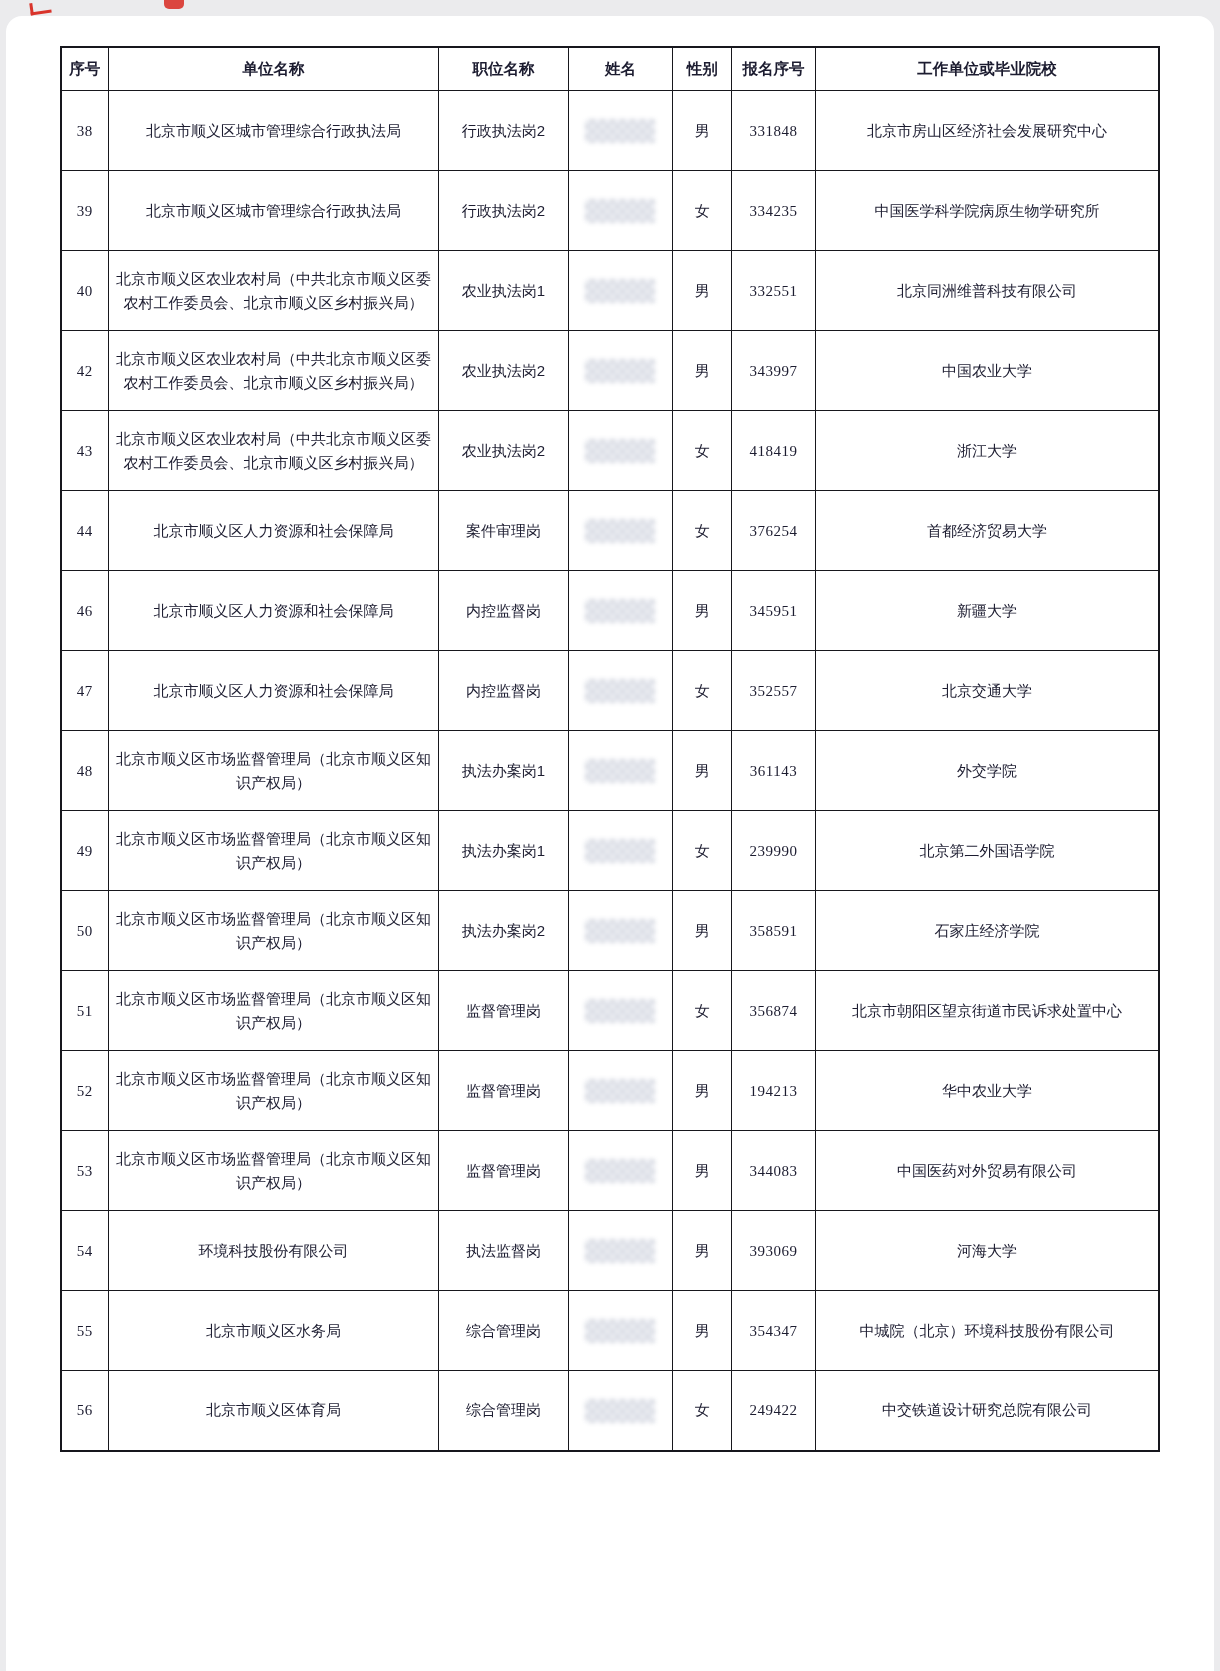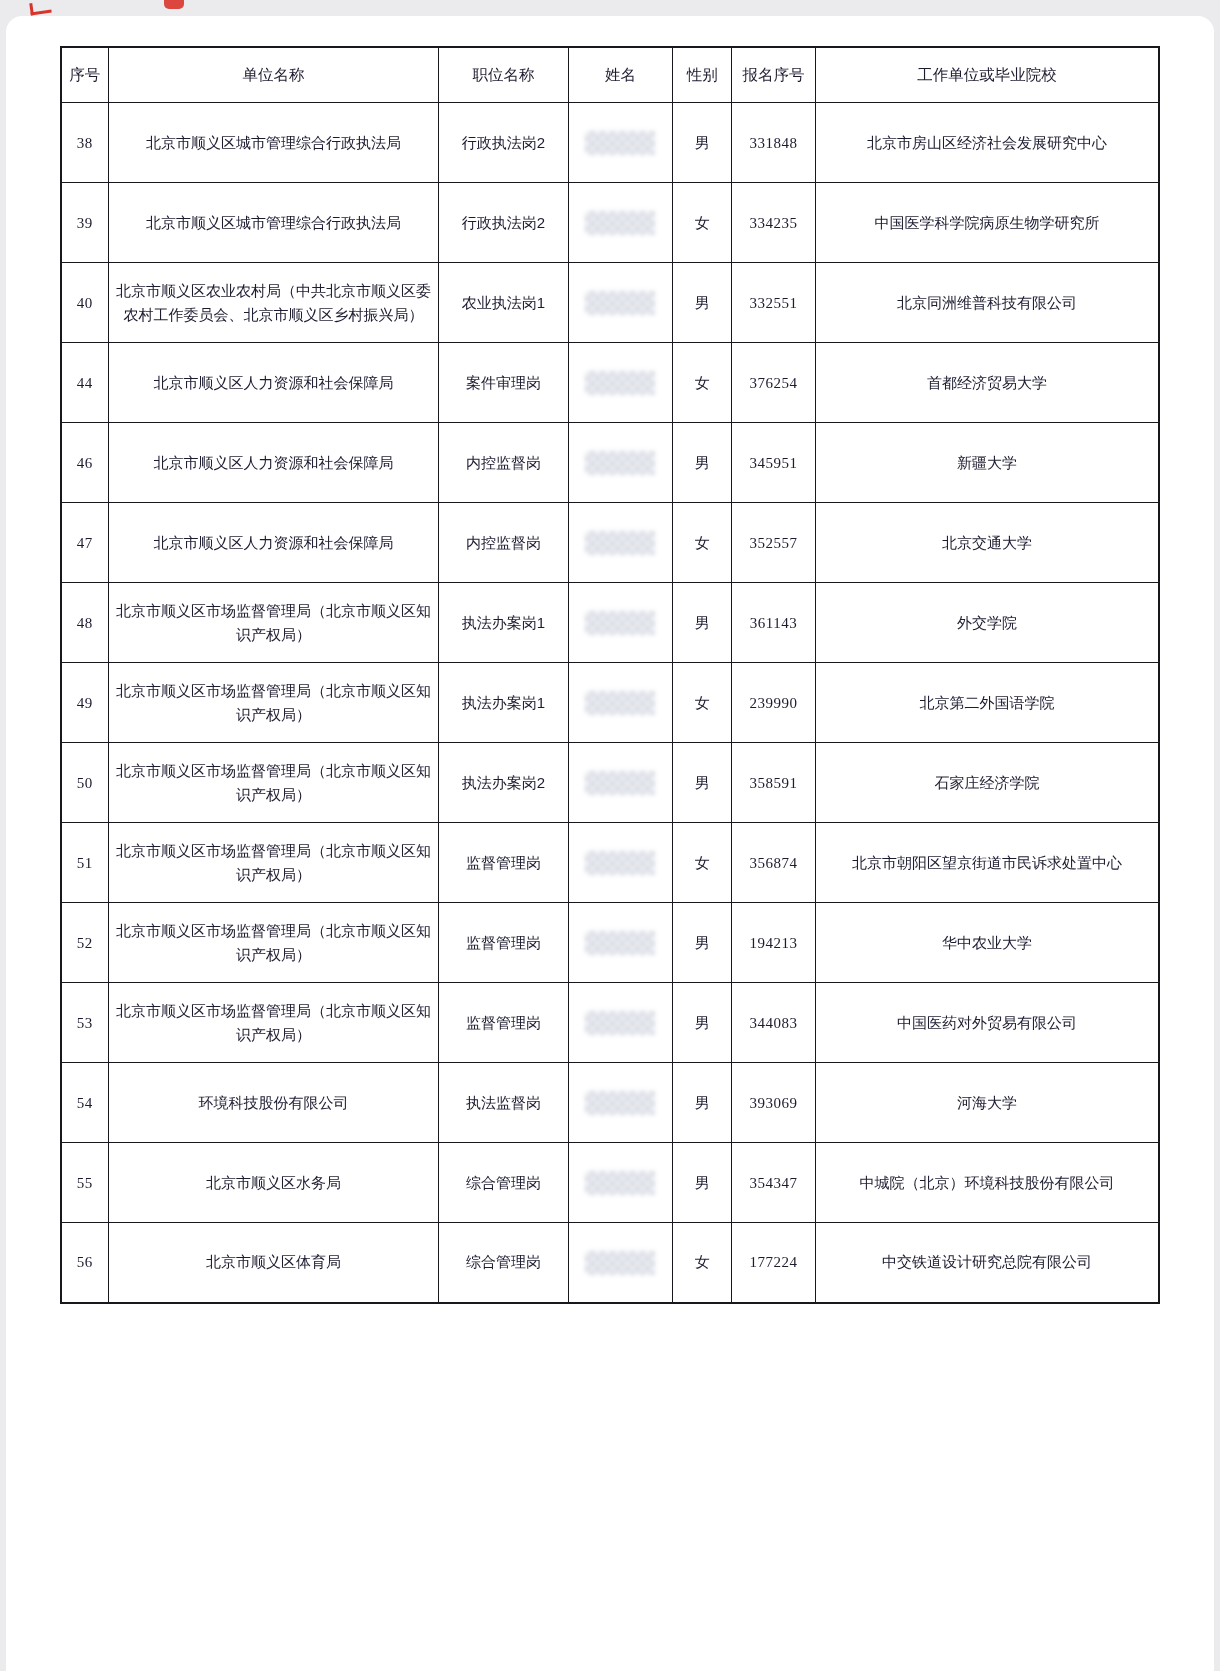--- a/index.html
+++ b/index.html
@@ -58,24 +58,24 @@
   .roster th, .roster td {
     border: 1px solid #17171d;
     text-align: center;
     vertical-align: middle;
     padding: 8px 6px;
     font-size: 15px;
     line-height: 1.6;
     word-break: break-all;
   }
   .roster th {
-    font-weight: normal;
+    font-weight: bold;
     font-size: 15.5px;
     height: 30px;
-    padding: 12px 4px;
+    padding: 6px 4px;
   }
   .roster tr.row {
     height: 80px;
     margin-left: 38px;
   }
   .num {
     font-family: "Liberation Serif", serif;
     font-size: 15.5px;
     letter-spacing: 0.5px;
   }
@@ -144,20 +144,38 @@
         <tr class="row">
           <td class="num">40</td>
           <td>北京市顺义区农业农村局（中共北京市顺义区委农村工作委员会、北京市顺义区乡村振兴局）</td>
           <td>农业执法岗1</td>
           <td><span class="redacted"></span></td>
           <td>男</td>
           <td class="num">332551</td>
           <td>北京同洲维普科技有限公司</td>
         </tr>
         <tr class="row">
+          <td class="num">42</td>
+          <td>北京市顺义区农业农村局（中共北京市顺义区委农村工作委员会、北京市顺义区乡村振兴局）</td>
+          <td>农业执法岗2</td>
+          <td><span class="redacted"></span></td>
+          <td>男</td>
+          <td class="num">343997</td>
+          <td>中国农业大学</td>
+        </tr>
+        <tr class="row">
+          <td class="num">43</td>
+          <td>北京市顺义区农业农村局（中共北京市顺义区委农村工作委员会、北京市顺义区乡村振兴局）</td>
+          <td>农业执法岗2</td>
+          <td><span class="redacted"></span></td>
+          <td>女</td>
+          <td class="num">418419</td>
+          <td>浙江大学</td>
+        </tr>
+        <tr class="row">
           <td class="num">44</td>
           <td>北京市顺义区人力资源和社会保障局</td>
           <td>案件审理岗</td>
           <td><span class="redacted"></span></td>
           <td>女</td>
           <td class="num">376254</td>
           <td>首都经济贸易大学</td>
         </tr>
         <tr class="row">
           <td class="num">46</td>
@@ -248,18 +266,18 @@
           <td>男</td>
           <td class="num">354347</td>
           <td>中城院（北京）环境科技股份有限公司</td>
         </tr>
         <tr class="row">
           <td class="num">56</td>
           <td>北京市顺义区体育局</td>
           <td>综合管理岗</td>
           <td><span class="redacted"></span></td>
           <td>女</td>
-          <td class="num">177224</td>
+          <td class="num">249422</td>
           <td>中交铁道设计研究总院有限公司</td>
         </tr>
       </tbody>
   </table>
 </div>
 
 </body></html>

